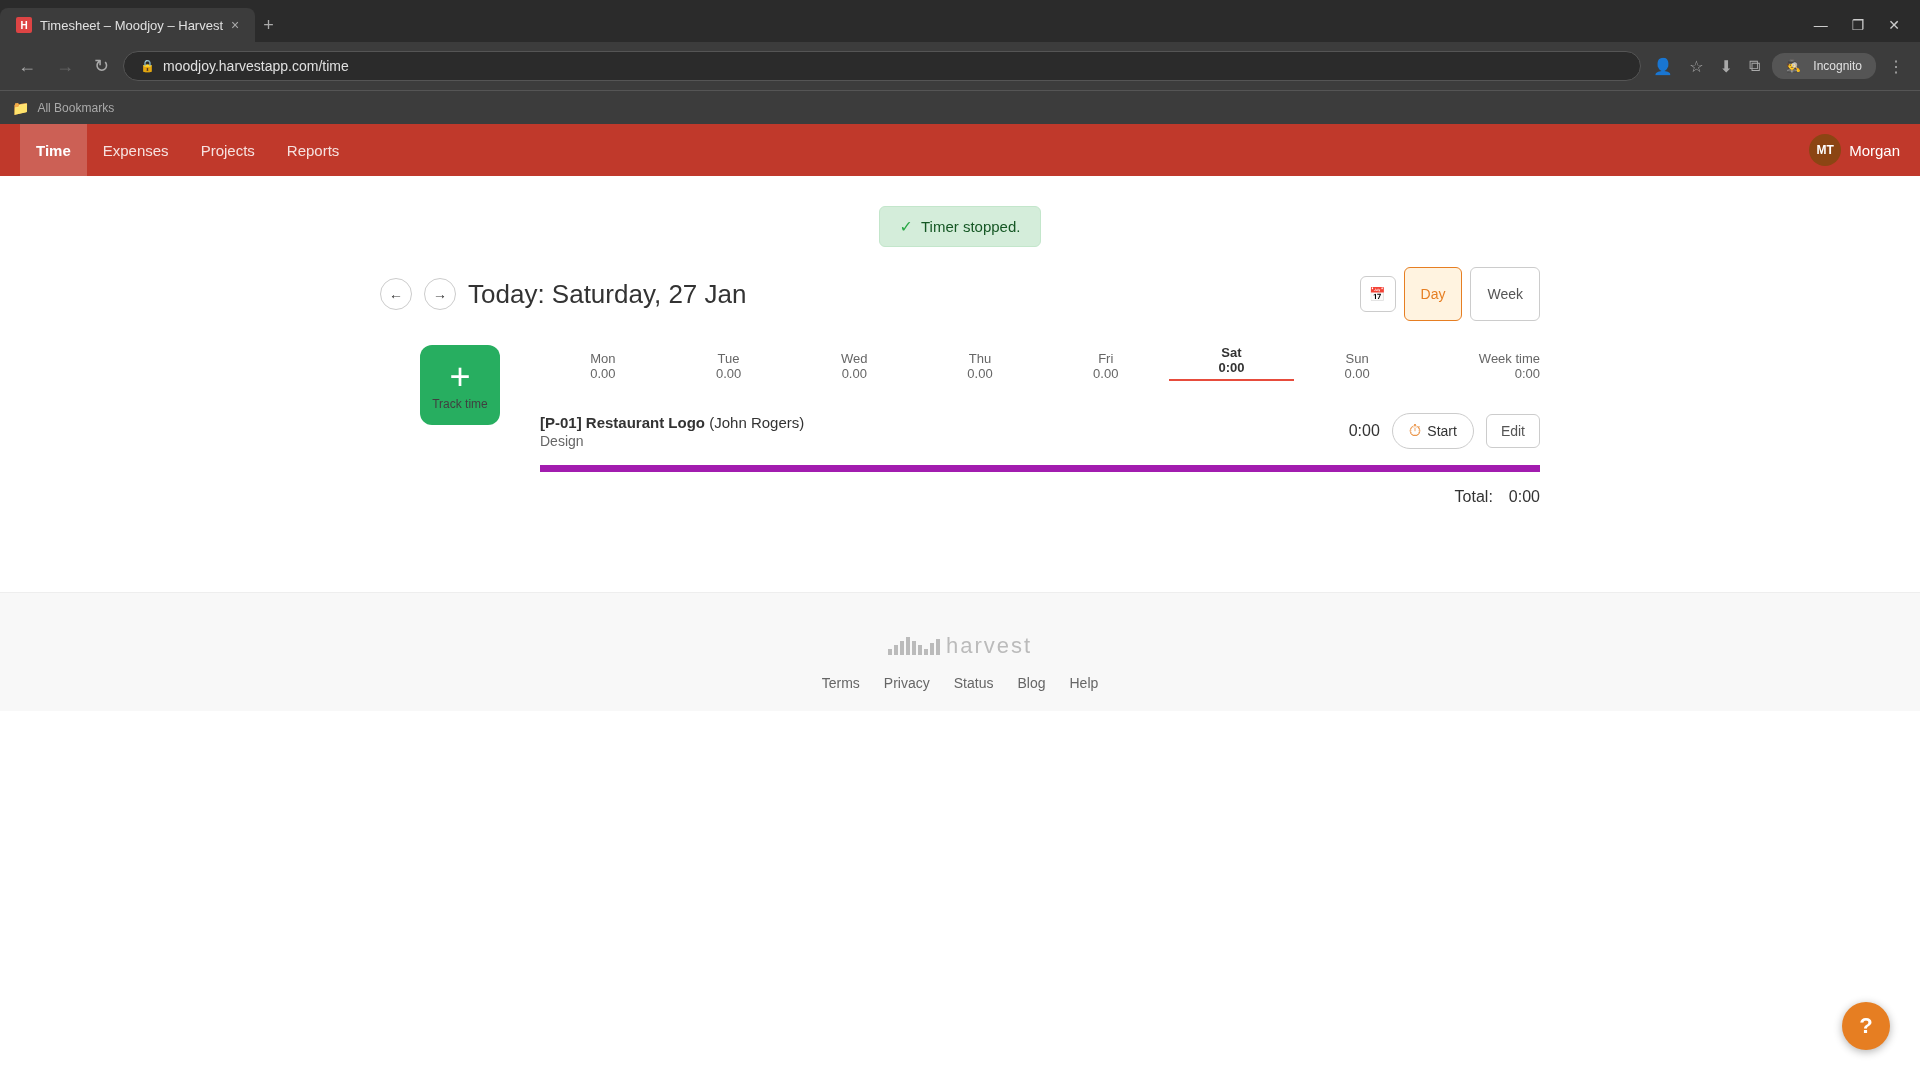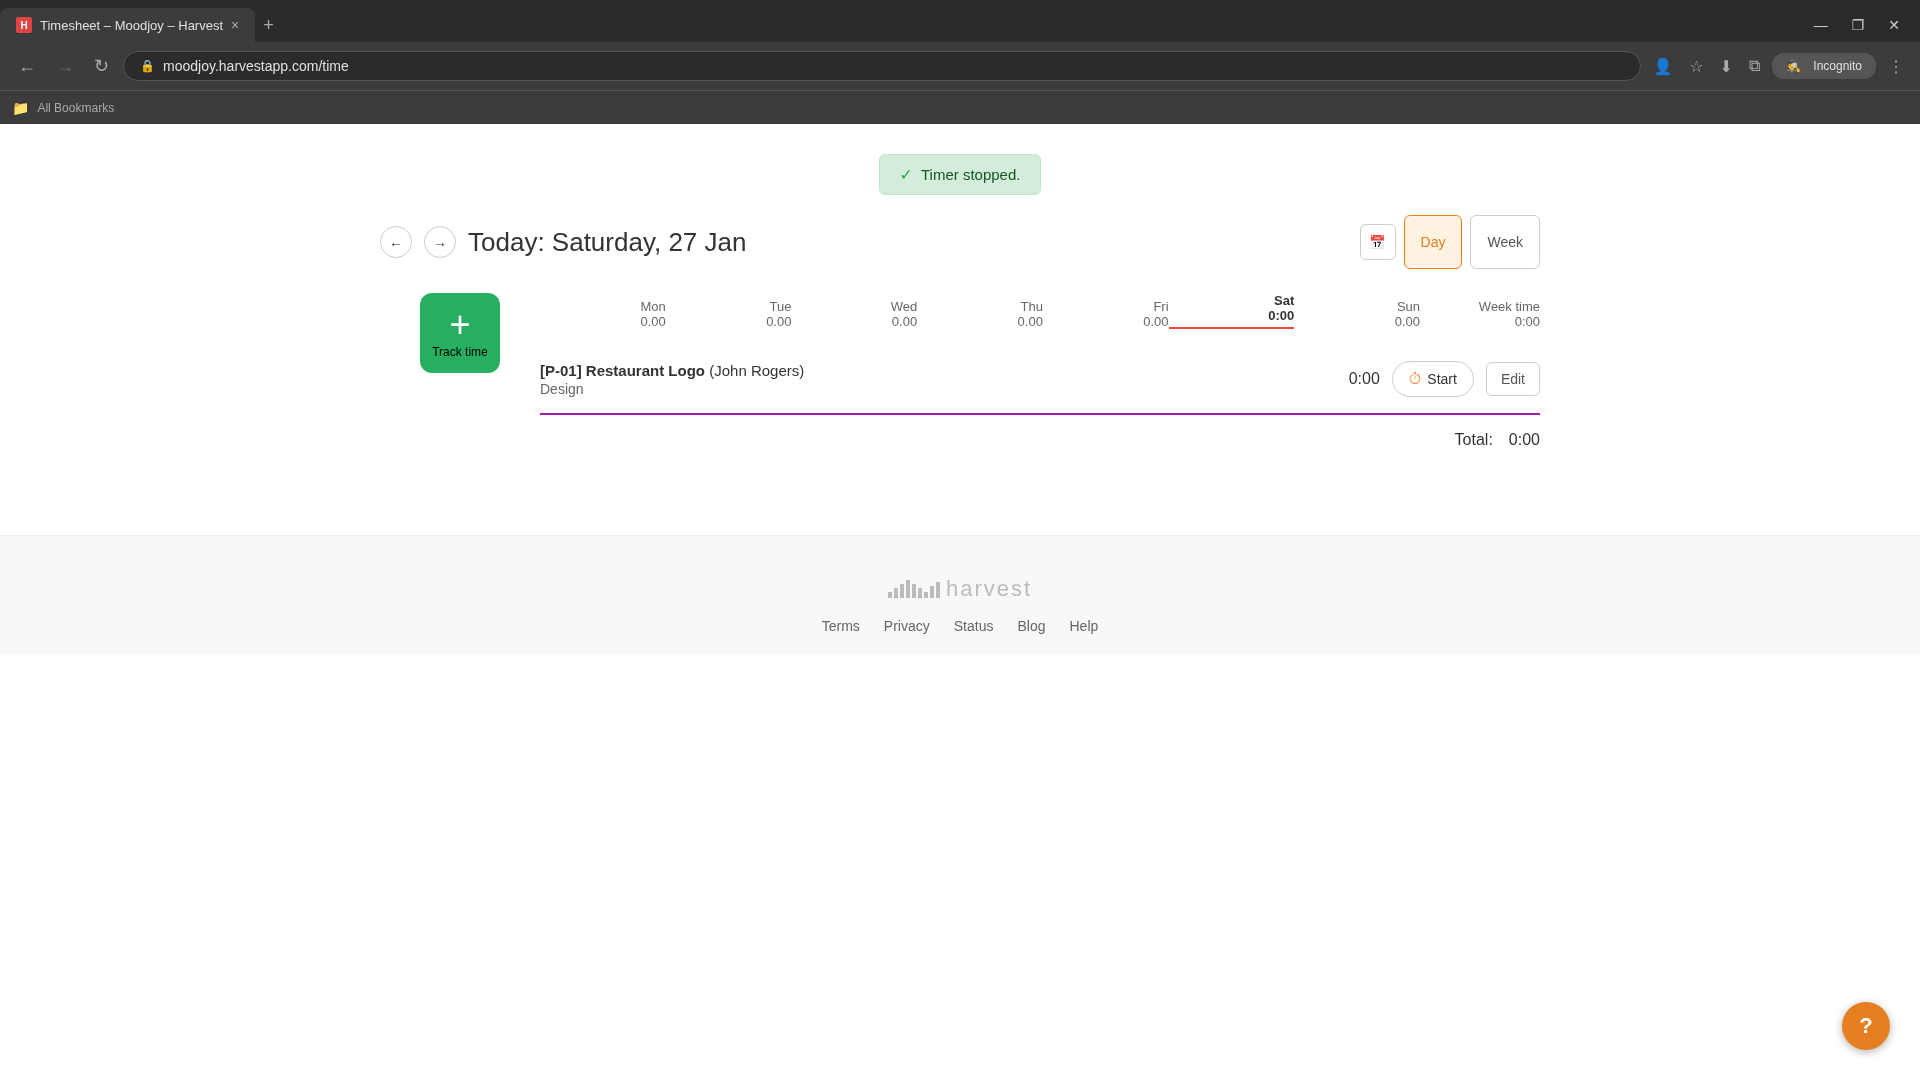--- a/index.html
+++ b/index.html
@@ -45,36 +45,36 @@
 
     
     .header-row { display: flex; align-items: center; justify-content: space-between; margin-bottom: 24px; }
     .date-nav { display: flex; align-items: center; gap: 12px; }
     .nav-arrow { width: 32px; height: 32px; border: 1px solid #ccc; border-radius: 50%; background: white; display: flex; align-items: center; justify-content: center; cursor: pointer; font-size: 14px; color: #333; }
     .date-title { font-size: 26px; font-weight: 400; color: #333; }
     .view-controls { display: flex; align-items: center; gap: 8px; }
     .calendar-icon-btn { width: 36px; height: 36px; border: 1px solid #ccc; border-radius: 6px; background: white; display: flex; align-items: center; justify-content: center; cursor: pointer; color: #555; }
     .view-btn { padding: 18px 16px; border: 1px solid #ccc; border-radius: 6px; background: white; font-size: 14px; cursor: pointer; color: #555; }
     .view-btn.active { background: #fff3e0; border-color: #e67e22; color: #e67e22; font-weight: 500; }
-    .day-col { flex: 1; text-align: right; }
+    .day-col { flex: 1; text-align: center; }
     .day-name { font-size: 13px; color: #666; font-weight: 400; }
     .day-hours { font-size: 13px; color: #666; }
     .day-col.active .day-name { font-weight: 700; color: #333; }
     .day-col.active .day-hours { font-weight: 700; color: #333; }
     .day-col.active { border-bottom: 2px solid #e74c3c; padding-bottom: 4px; }
     .week-total-col { width: 120px; text-align: right; }
     .week-total-label { font-size: 13px; color: #666; }
     .week-total-hours { font-size: 13px; color: #666; }
     .track-btn { width: 80px; height: 80px; background: #27ae60; border-radius: 12px; display: flex; flex-direction: column; align-items: center; justify-content: center; cursor: pointer; flex-shrink: 0; border: none; }
     .track-btn .plus { color: white; font-size: 36px; line-height: 1; }
-    .track-btn .track-label { color: #000000; font-size: 12px; margin-top: 2px; }
+    .track-btn .track-label { color: #404040; font-size: 12px; margin-top: 2px; }
 
     
     .entries-container { flex: 1; }
-    .entry-row { display: flex; align-items: center; padding: 16px 0; border-bottom: 2px solid #a21caf; }
+    .entry-row { display: flex; align-items: center; padding: 16px 0; border-bottom: 7px solid #a21caf; }
     .entry-info { flex: 1; }
     .entry-project { font-size: 15px; color: #333; }
     .entry-project strong { font-weight: 600; }
     .entry-task { font-size: 14px; color: #666; margin-top: 2px; }
     .entry-right { display: flex; align-items: center; gap: 12px; }
     .entry-time { font-size: 16px; color: #333; min-width: 50px; text-align: right; }
     .start-btn { display: flex; align-items: center; gap: 6px; padding: 8px 16px; border: 1px solid #ccc; border-radius: 20px; background: white; cursor: pointer; font-size: 14px; color: #333; }
     .start-btn .clock-icon { font-size: 16px; color: #e67e22; }
     .edit-btn { padding: 8px 14px; border: 1px solid #ccc; border-radius: 6px; background: white; cursor: pointer; font-size: 14px; color: #555; }
 
@@ -141,20 +141,32 @@
   </div>
 
   <div class="bookmarks-bar">
     <span class="folder-icon">📁</span>
     <span class="bookmarks-bar-text">All Bookmarks</span>
   </div>
 </div>
 
 <div class="app-container">
 
+  <nav class="app-nav">
+    <a class="nav-item active">Time</a>
+    <a class="nav-item">Expenses</a>
+    <a class="nav-item">Projects</a>
+    <a class="nav-item">Reports</a>
+    <div class="nav-right">
+      <div class="user-avatar">
+        <span>MT</span>
+      </div>
+      <span class="user-name">Morgan</span>
+    </div>
+  </nav>
 
   <div class="content">
 
     <div class="timer-banner">
       <span class="check">✓</span>
       <span>Timer stopped.</span>
     </div>
 
     <div class="header-row">
       <div class="date-nav">

